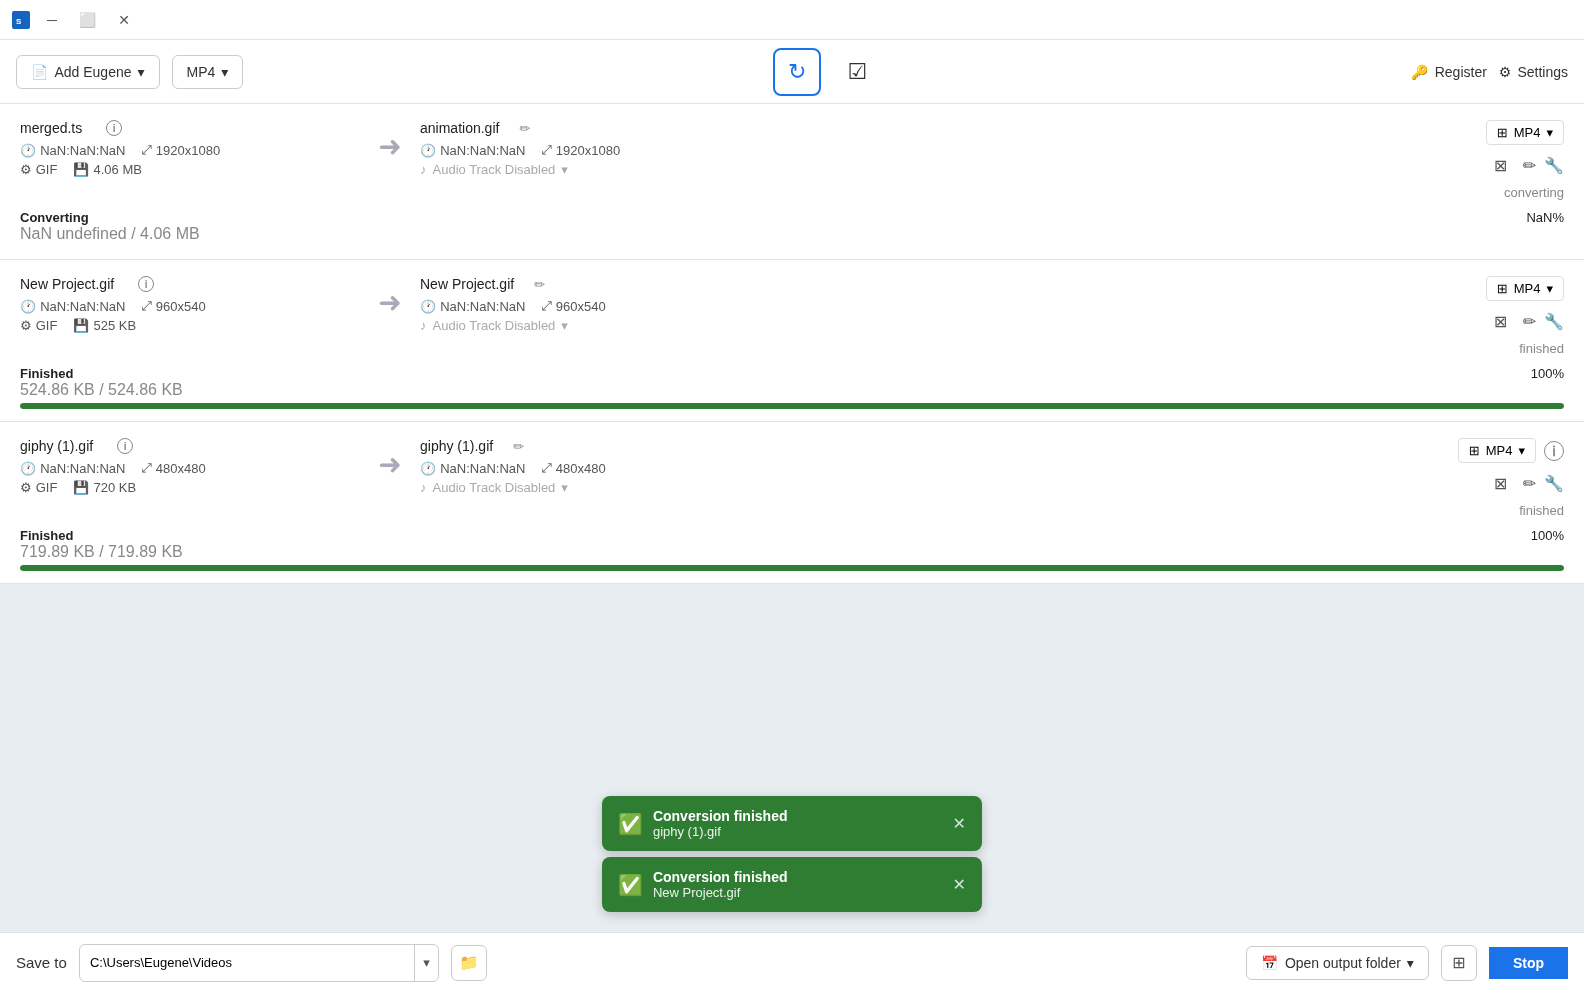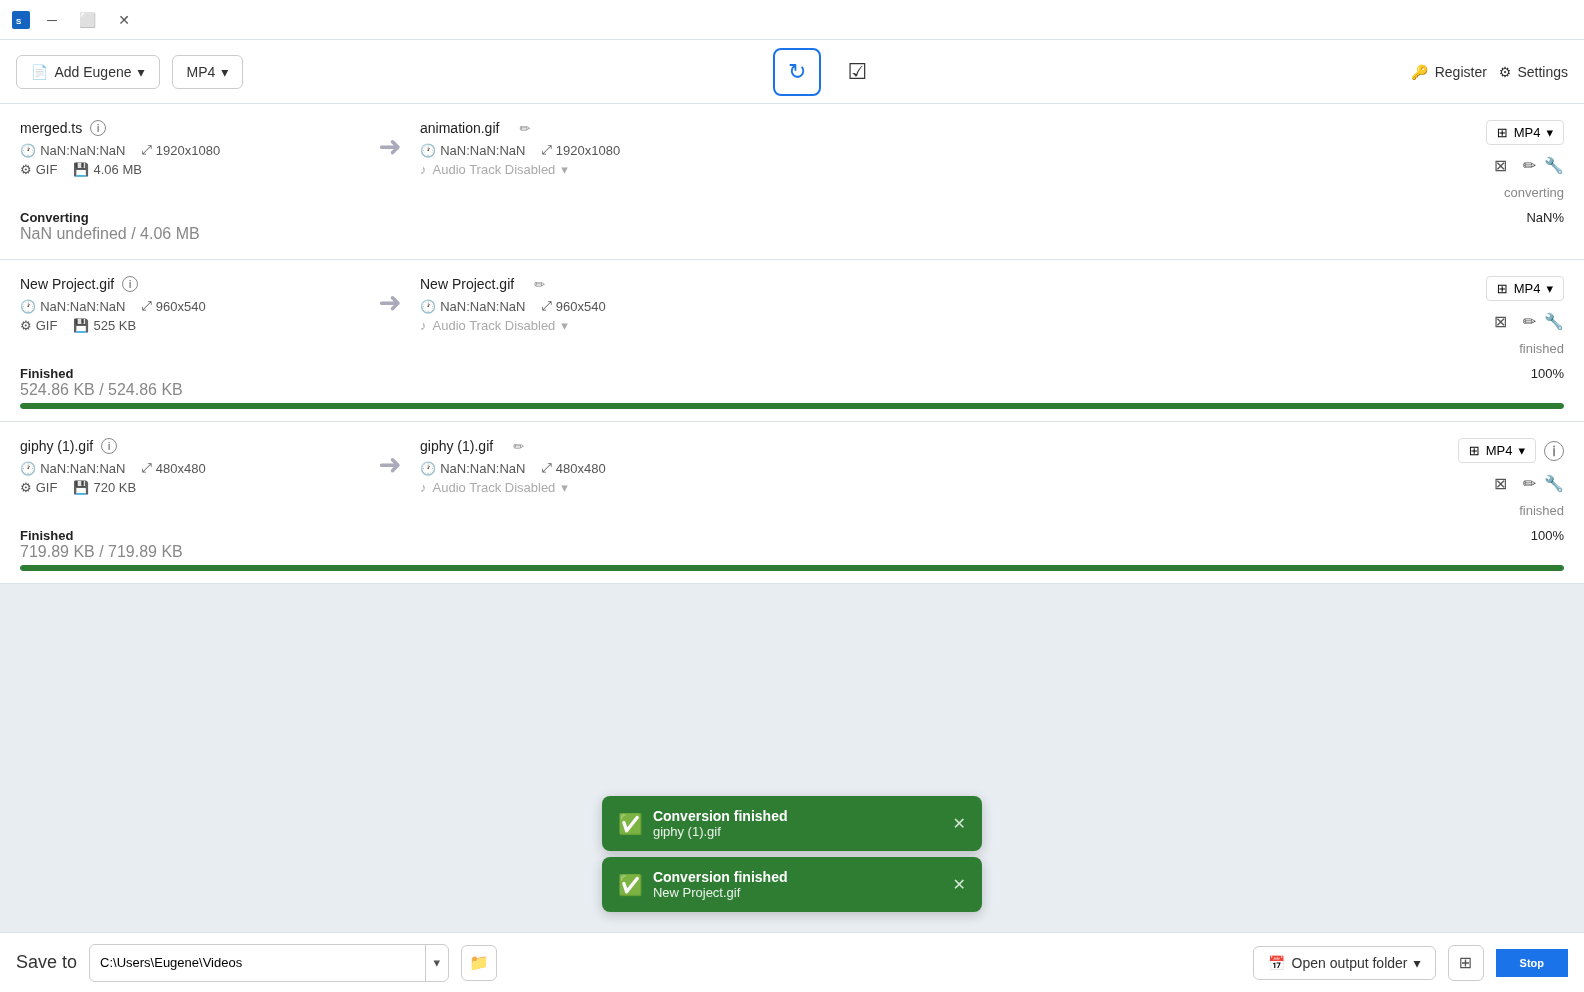--- a/index.html
+++ b/index.html
@@ -120,21 +120,21 @@
       width: 200px;
       display: flex;
       flex-direction: column;
       align-items: flex-end;
       gap: 6px;
     }
 
     .filename-row {
       display: flex;
       align-items: center;
-      gap: 8px;
+      gap: 24px;
       margin-bottom: 6px;
     }
     .filename {
       font-size: 14px;
       font-weight: 500;
       color: #222;
     }
 
     .meta-row {
       display: flex;
@@ -207,21 +207,21 @@
       position: absolute;
       bottom: 0; left: 0; right: 0;
       height: 60px;
       background: #fff;
       border-top: 1px solid #dde3ea;
       display: flex;
       align-items: center;
       padding: 0 16px;
       gap: 12px;
     }
-    .save-to-label { font-size: 18px; color: #333; white-space: nowrap; }
+    .save-to-label { font-size: 15px; color: #333; white-space: nowrap; }
     .path-input-wrap {
       display: flex; align-items: center; gap: 0;
       border: 1px solid #ccc;
       border-radius: 6px;
       background: #fff;
       overflow: hidden;
       flex: 0 0 360px;
     }
     .path-input {
       flex: 1;
@@ -267,21 +267,21 @@
       cursor: pointer;
       font-size: 16px;
       color: #555;
     }
     .stop-btn {
       padding: 8px 24px;
       background: #1a73e8;
       color: white;
       border: none;
       border-radius: 0;
-      font-size: 11px;
+      font-size: 14px;
       font-weight: 600;
       cursor: pointer;
     }
 
     
     .toasts-container {
       position: absolute;
       bottom: 80px;
       left: 50%;
       transform: translateX(-50%);

